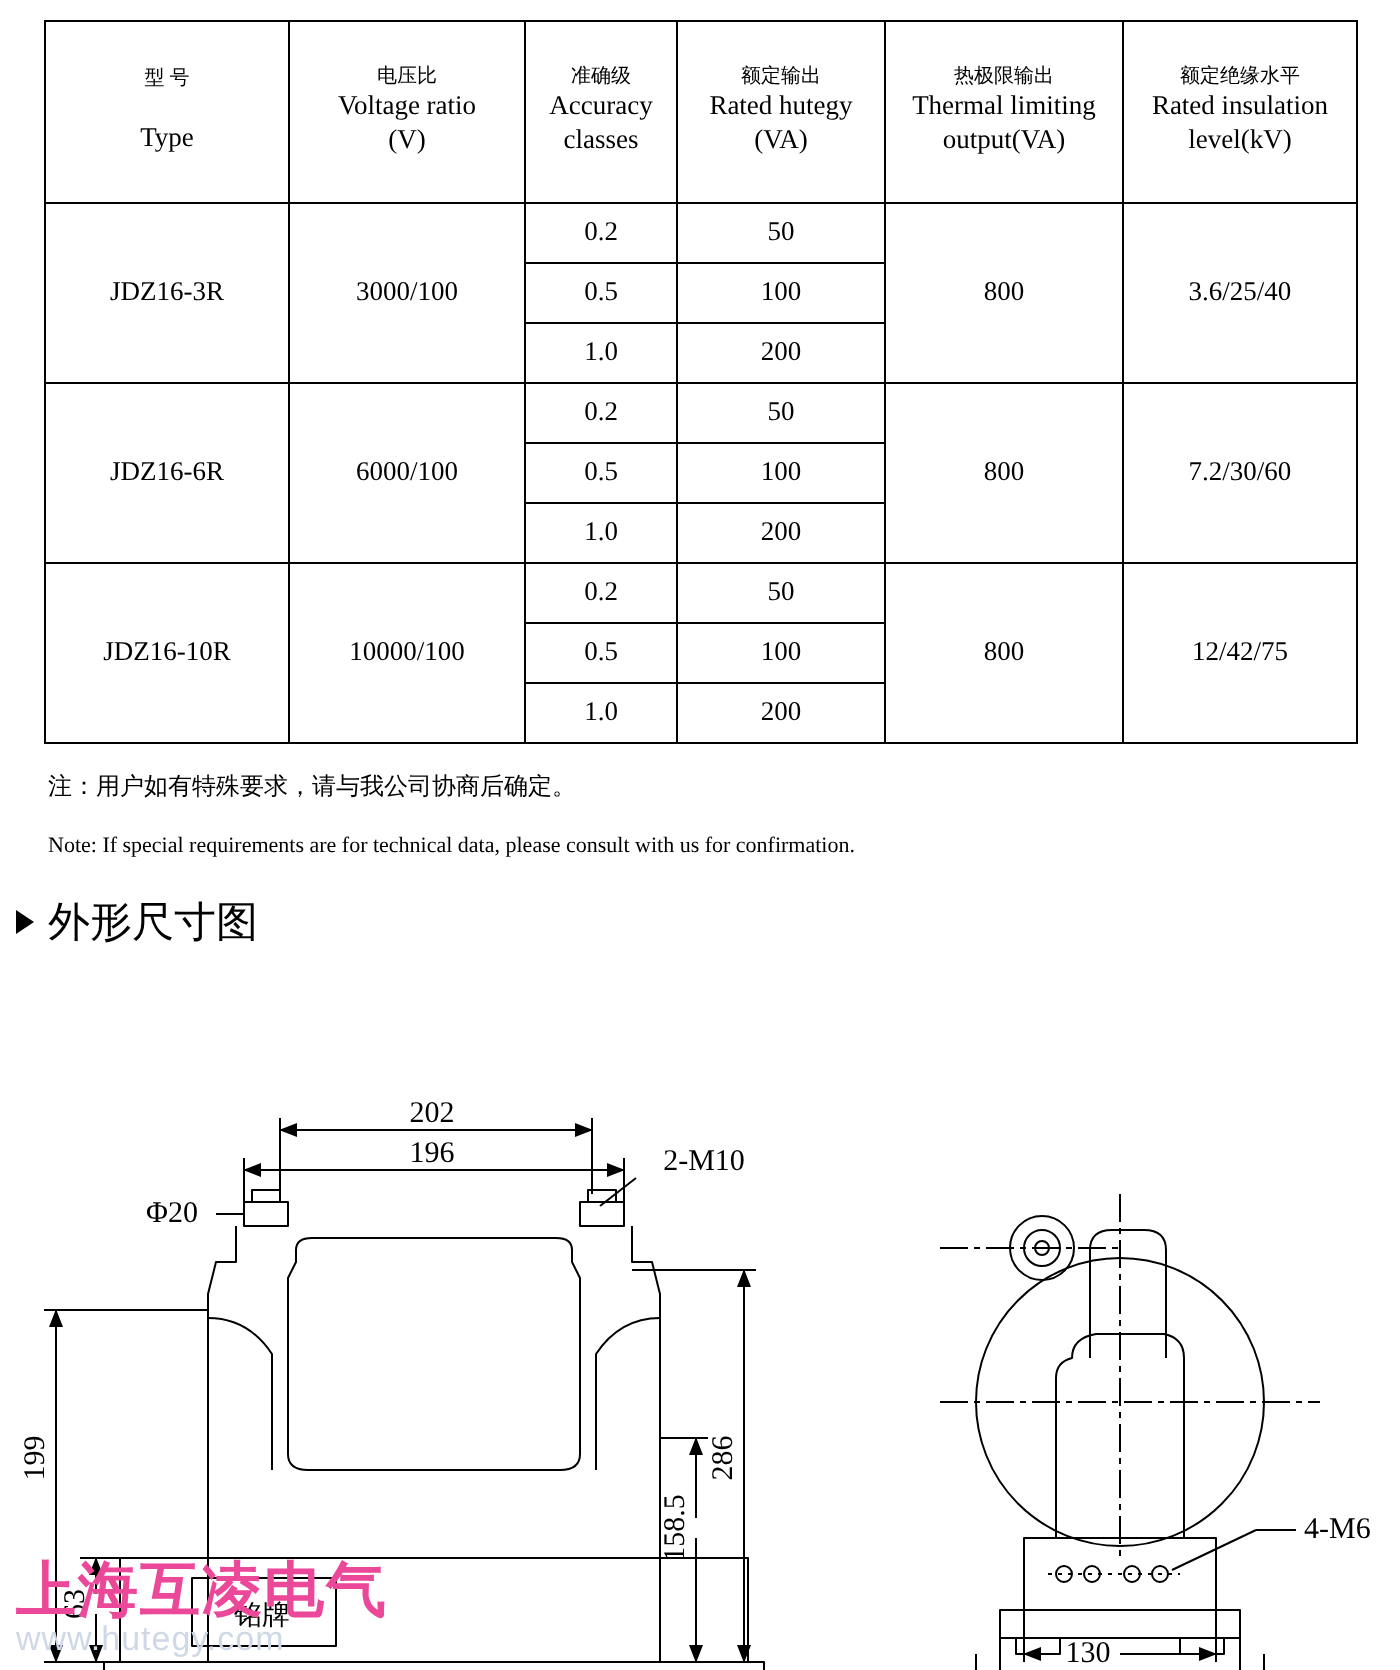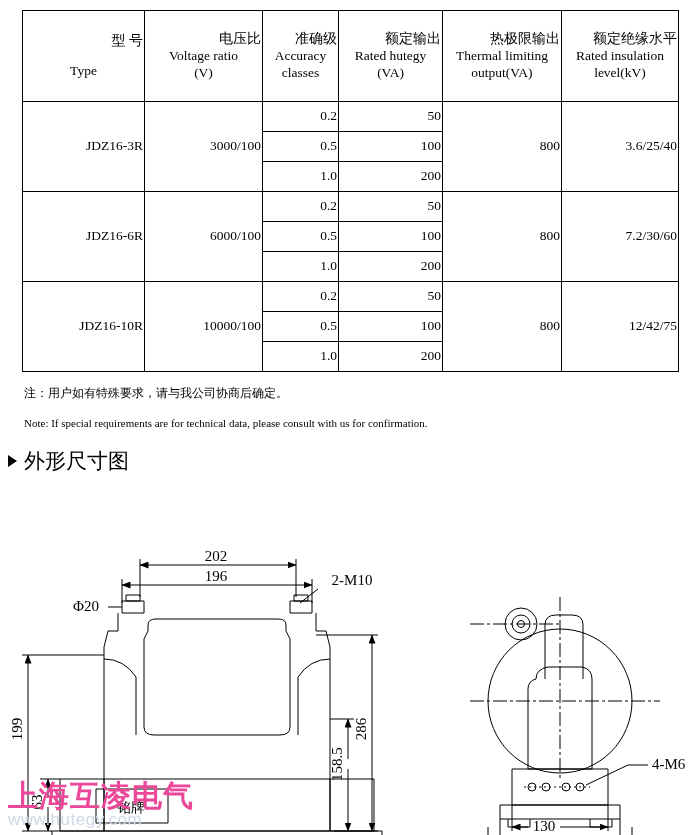--- a/index.html
+++ b/index.html
@@ -21,23 +21,23 @@
   .spec-table th,.spec-table td{
     border:1px solid #000;
     text-align:center;
     vertical-align:middle;
     font-size:13.5px;
     padding:2px 1px;
     line-height:1.25;
   }
   .spec-table th{font-weight:normal;}
   .hdr-cell{height:86px;}
-  .hdr-cn{display:block;font-size:14px;text-align:right;}
+  .hdr-cn{display:block;font-size:10px;}
   .hdr-en{display:block;font-size:13.5px;}
-  .sub-row td{height:25px;font-size:13.5px;text-align:right;}
+  .sub-row td{height:25px;font-size:13.5px;}
   .model-cell{font-size:14px;margin-left:12px;}
   
   .note{
     margin:12px 0 0 24px;
     font-size:12px;
     line-height:1.55;
   }
   .note-en{
     margin:14px 0 0 24px;
     font-size:11px;

